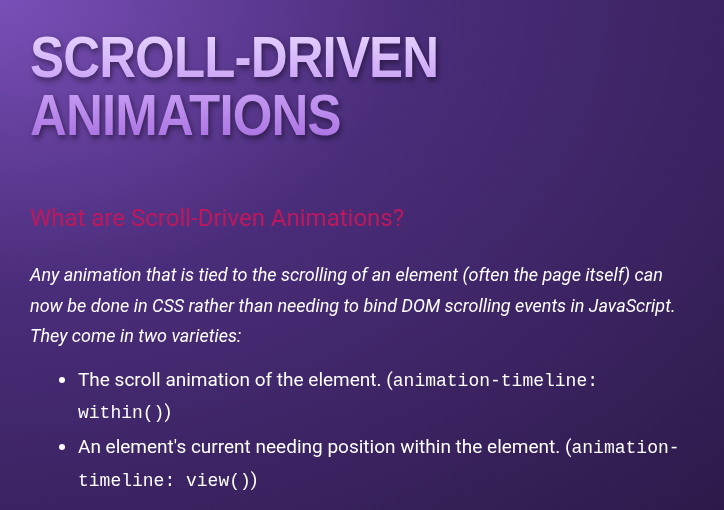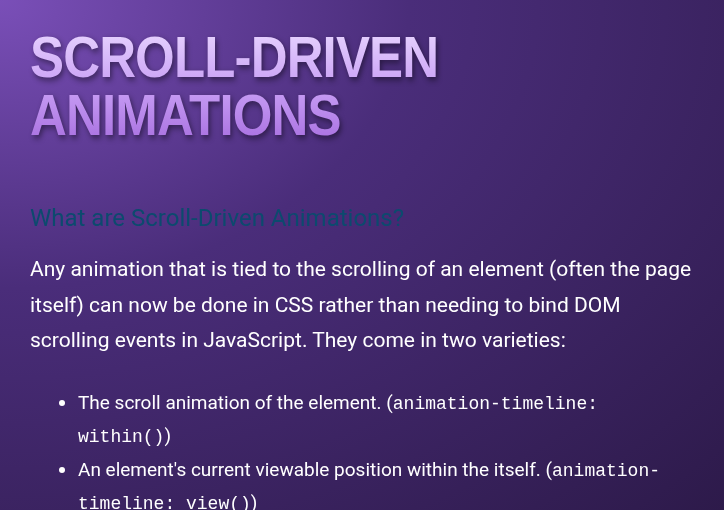--- a/index.html
+++ b/index.html
@@ -27,30 +27,31 @@
     -webkit-background-clip: text;
     -webkit-text-fill-color: transparent;
     background-clip: text;
     text-transform: uppercase;
     margin-bottom: 60px;
     filter: drop-shadow(2px 3px 3px rgba(0,0,0,0.45));
     transform: scaleX(0.88);
     transform-origin: left center;
   }
   .subheading {
-    color: #0c4a6e;
+    color: #be185d;
     font-size: 24px;
     font-weight: 400;
-    margin-bottom: 20px;
+    margin-bottom: 28px;
   }
   .body-text {
-    font-size: 21px;
+    font-size: 18px;
     line-height: 1.7;
     color: #ffffff;
-    margin-bottom: 28px;
+    margin-bottom: 12px;
+    font-style: italic;
   }
   ul {
     list-style: disc;
     padding-left: 48px;
   }
   li {
     font-size: 19px;
     line-height: 1.7;
     color: #ffffff;
     margin-bottom: 2px;
@@ -67,15 +68,15 @@
 
 <h2 class="subheading">What are Scroll-Driven Animations?</h2>
 
 <p class="body-text">Any animation that is tied to the scrolling of an element (often the page itself) can now be done in CSS rather than needing to bind DOM scrolling events in JavaScript. They come in two varieties:</p>
 
 <ul>
   <li>
     <span>The scroll animation of the element. (</span><code>animation-timeline: within()</code><span>)</span>
   </li>
   <li>
-    <span>An element's current viewable position within the itself. (</span><code>animation-timeline: view()</code><span>)</span>
+    <span>An element's current needing position within the element. (</span><code>animation-timeline: view()</code><span>)</span>
   </li>
 </ul>
 
 </body></html>

